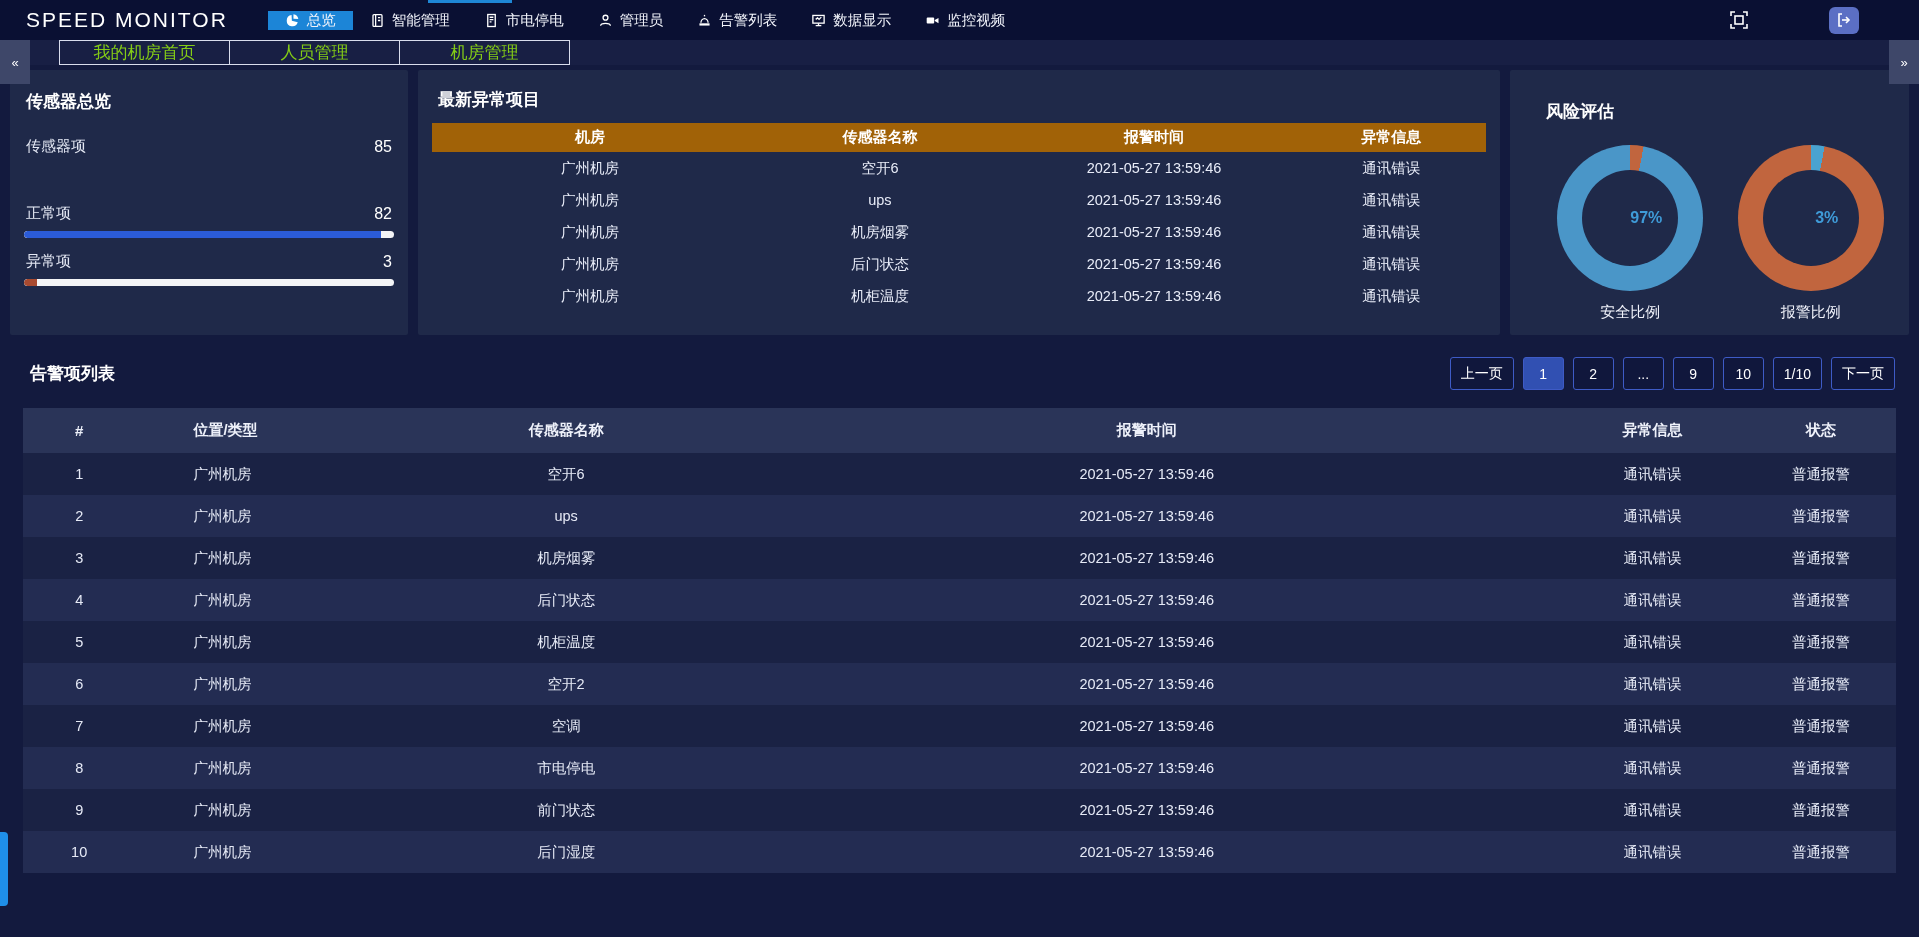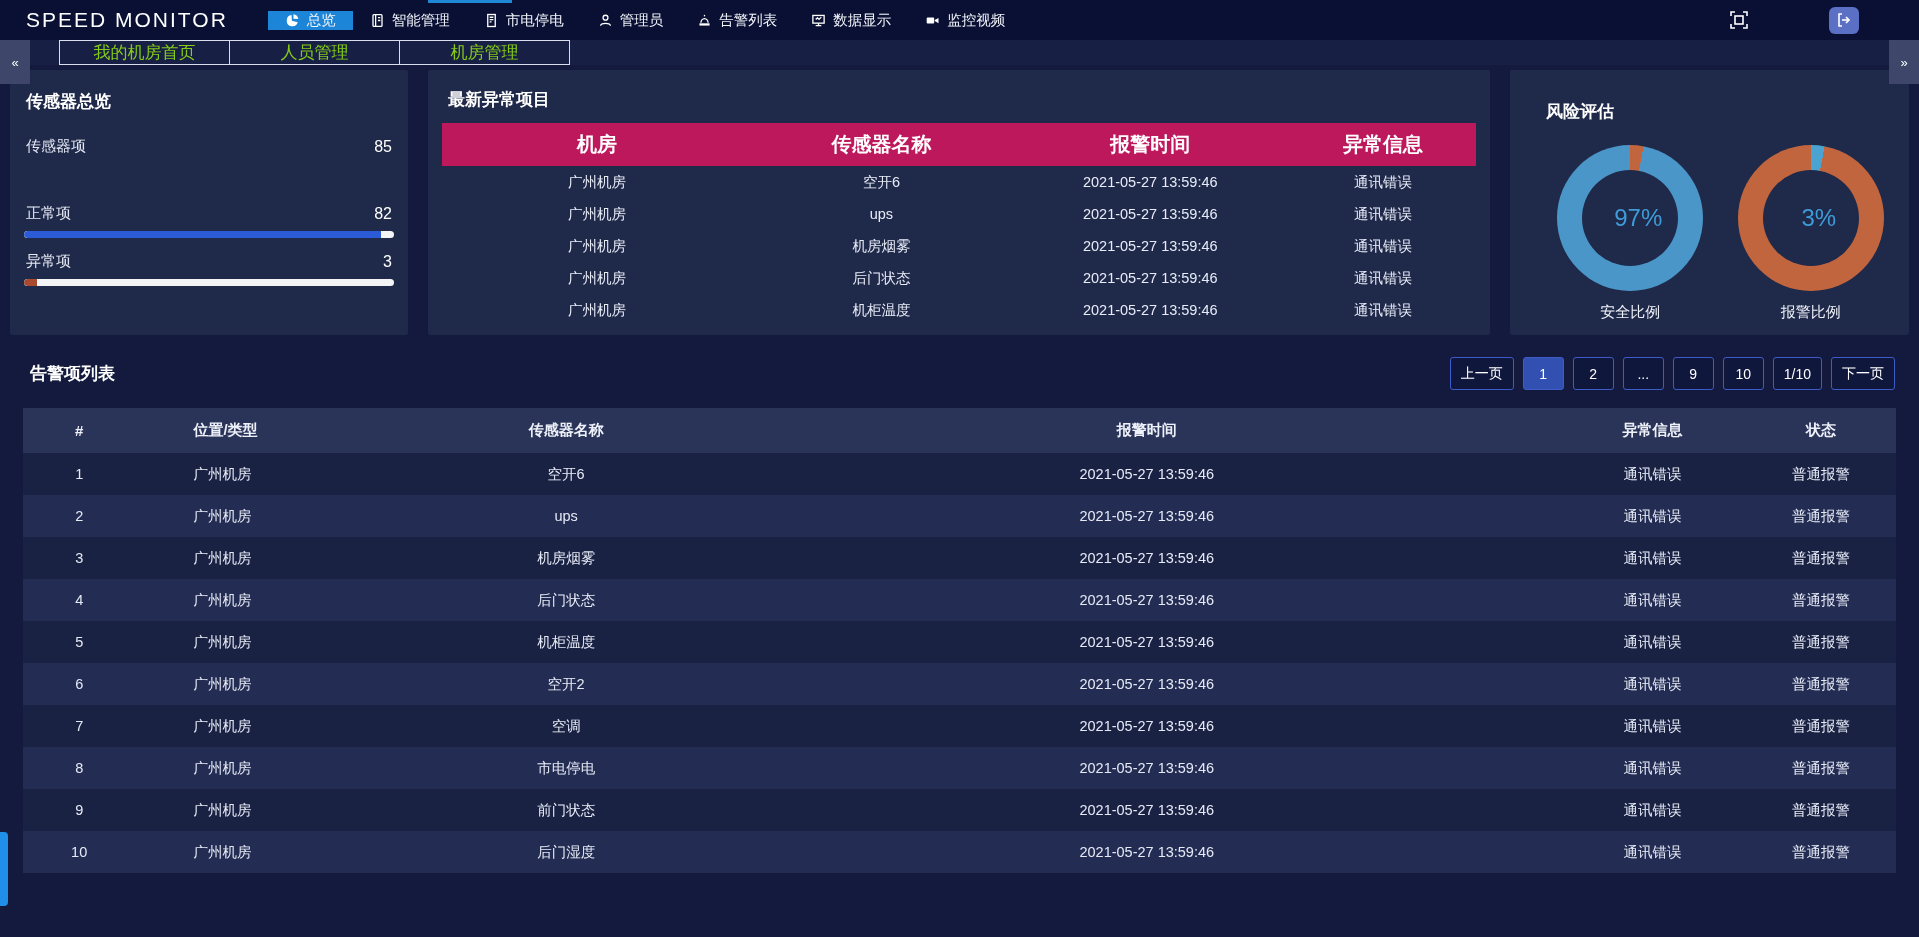--- a/index.html
+++ b/index.html
@@ -31,56 +31,56 @@
     cursor:pointer; z-index:5; }
   .tab-arrow.left { left:0; }
   .tab-arrow.right { right:0; }
   .tabs { display:flex; margin-left:60px; }
   .tab { width:171px; height:25px; border:1px solid #d9dded; margin-left:-1px;
     display:flex; align-items:center; justify-content:center; font-size:17px; color:#84cc16;
     cursor:pointer; background:transparent; }
 
   
   .content { padding:5px 10px 0 10px; }
-  .top-row { display:flex; gap:20px; height:265px; }
+  .top-row { display:flex; gap:10px; height:265px; }
   .panel { background:#1f2949; border-radius:2px; }
   .panel-title { font-size:17px; font-weight:bold; color:#fff; }
 
   
   .p-sensor { width:398px; padding:18px 14px 0 14px; flex:none; }
   .p-sensor .panel-title { margin:2px 0 24px 2px; }
   .stat-line { display:flex; justify-content:space-between; align-items:center;
     font-size:15px; color:#e4e8f4; margin:0 2px; }
   .stat-line .val { font-size:16px; color:#fff; }
   .stat-total { margin-bottom:48px;align-items:center; }
   .stat-line .val.blue { color:#ffffff; }
   .bar { height:7px; background:#f3f4f6; border-radius:4px; margin:8px 0 14px 0; overflow:hidden; }
   .bar-fill { height:100%; border-radius:4px 0 0 4px; }
   .bar-fill.normal { background:#2b5bd7; }
   .bar-fill.abnormal { background:#a84a30; }
 
   
   .p-latest { flex:1; padding:16px 14px 0 14px; }
   .p-latest .panel-title { margin:2px 0 12px 6px;font-family:Liberation Mono, monospace; }
   .mini-table { width:100%; border-collapse:collapse; table-layout:fixed; }
-  .mini-table thead th { background:#be185d; height:43px; font-size:20px; font-weight:bold;
+  .mini-table thead th { background:#a16207; height:29px; font-size:15px; font-weight:bold;
     color:#fff; text-align:center; }
   .mini-table tbody td { height:32px; font-size:14.5px; color:#e8ecf8; text-align:center; }
   .mini-c1{width:30%;} .mini-c2{width:25%;} .mini-c3{width:27%;} .mini-c4{width:18%;}
 
   
   .p-risk { width:399px; padding:16px 0 0 0; flex:none; }
   .p-risk .panel-title { margin:14px 0 4px 36px; }
   .charts-row { display:flex; padding:18px 8px 0 30px; }
   .donut-wrap { flex:1; display:flex; flex-direction:column; align-items:center; }
   .donut { width:146px; height:146px; border-radius:50%; position:relative; }
   .donut::after { content:""; position:absolute; left:25px; top:25px; width:96px; height:96px;
     border-radius:50%; background:#1f2949; }
-  .donut-pct { position:absolute; left:8px; top:0; width:100%; height:100%;
-    display:flex; align-items:center; justify-content:center; font-size:24px; font-weight:normal;
+  .donut-pct { position:absolute; left:16px; top:0; width:100%; height:100%;
+    display:flex; align-items:center; justify-content:center; font-size:16px; font-weight:bold;
     color:#3f9bd8; z-index:2; }
   .donut-label { margin-top:12px; font-size:15px; color:#f0f2fa; }
 
   
   .alarm-head { display:flex; justify-content:space-between; align-items:center;
     margin:22px 14px 18px 20px; }
   .pager { display:flex; gap:9px; }
   .page-btn { min-width:41px; height:33px; padding:8px 10px; border:1px solid #3e5bc6; border-radius:3px;
     background:#10173c; color:#fff; font-size:14px; display:flex; align-items:center;
     justify-content:center; cursor:pointer; font-family:inherit; }

